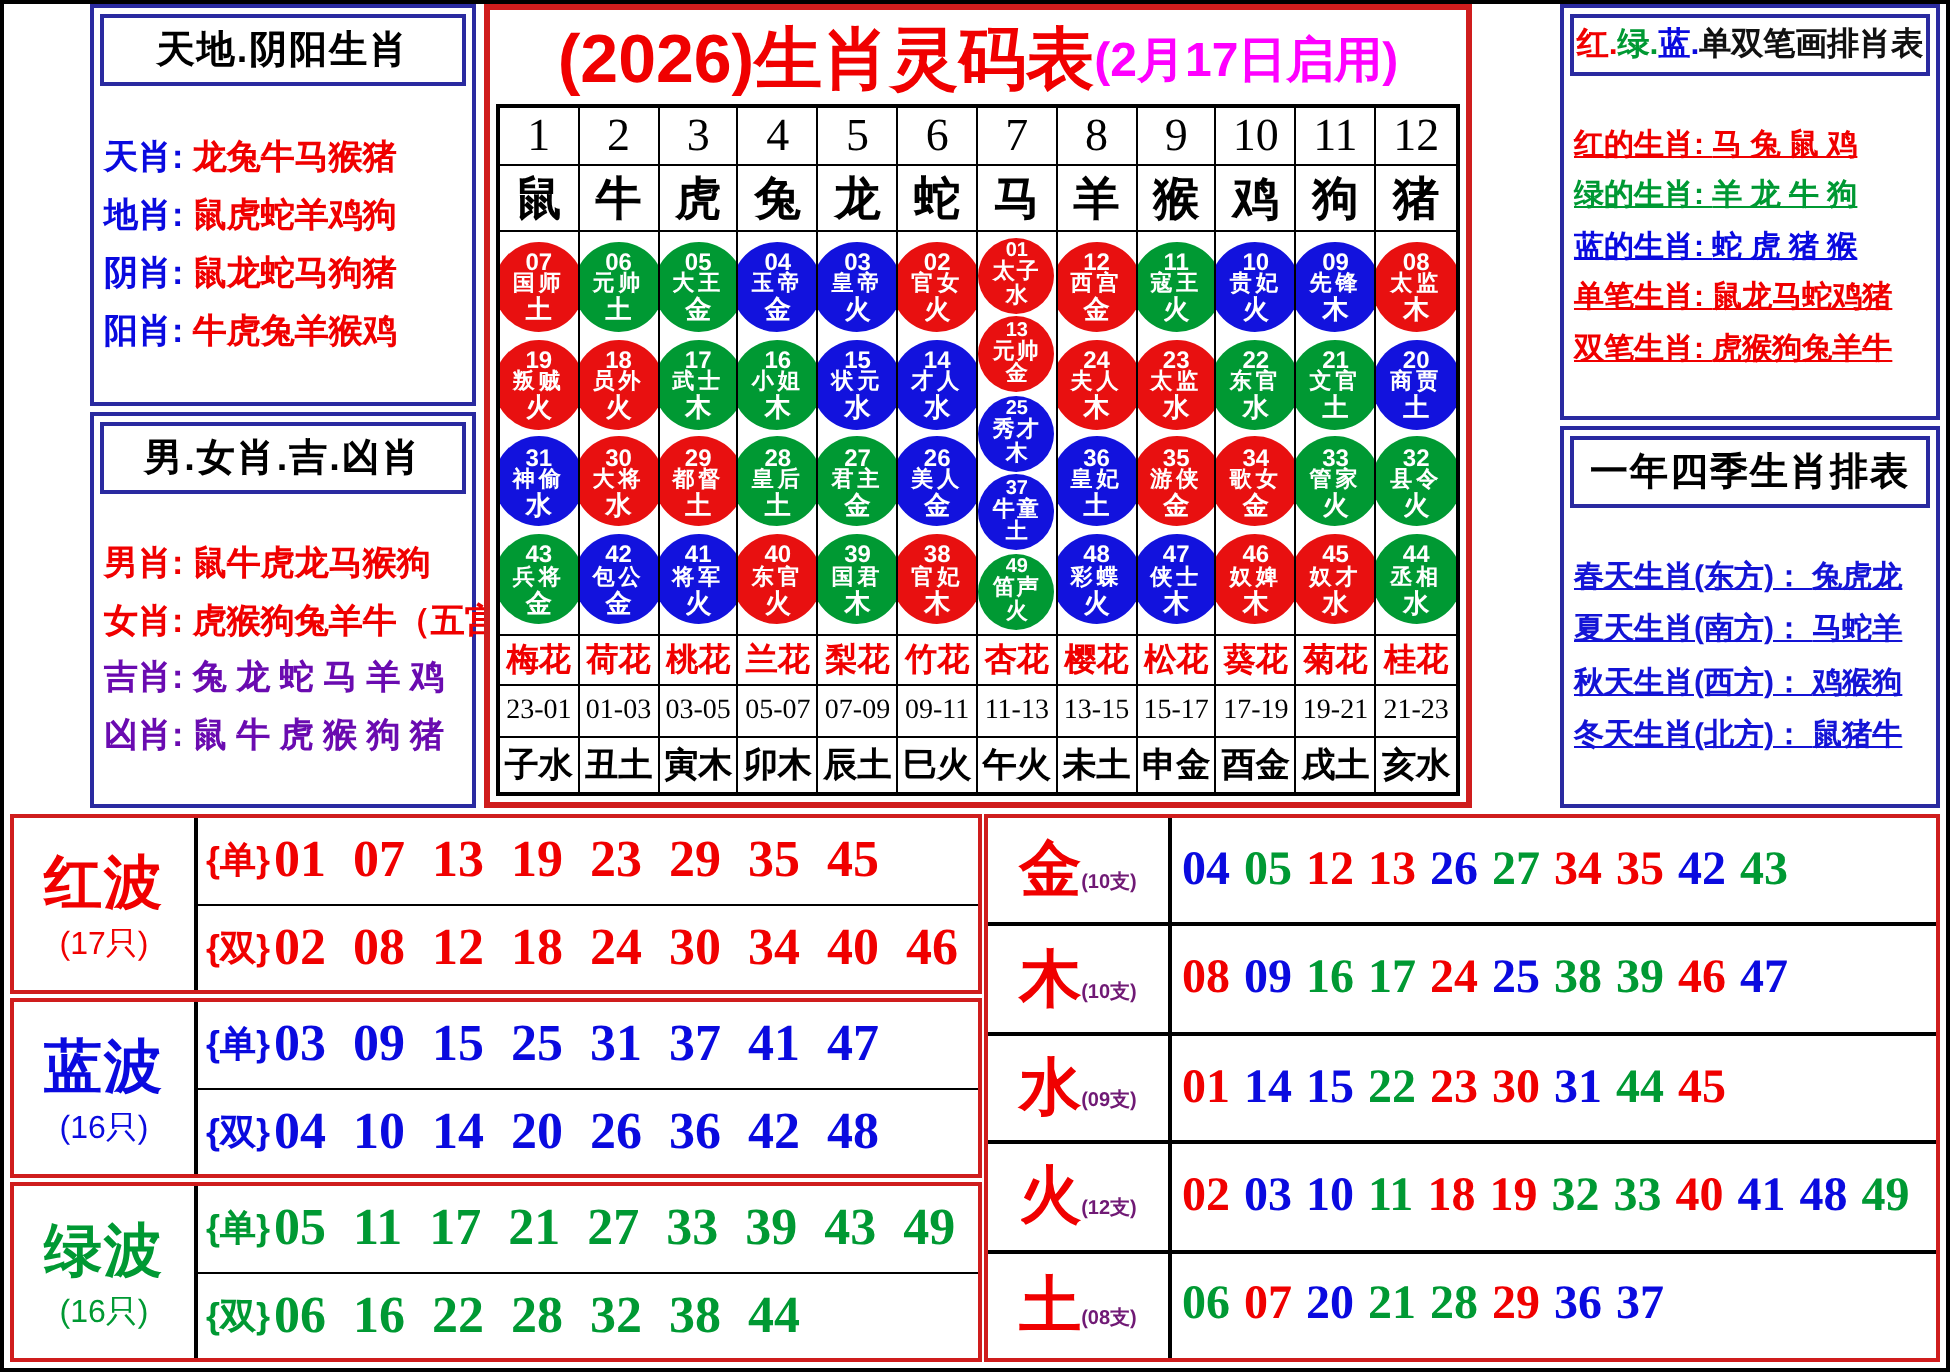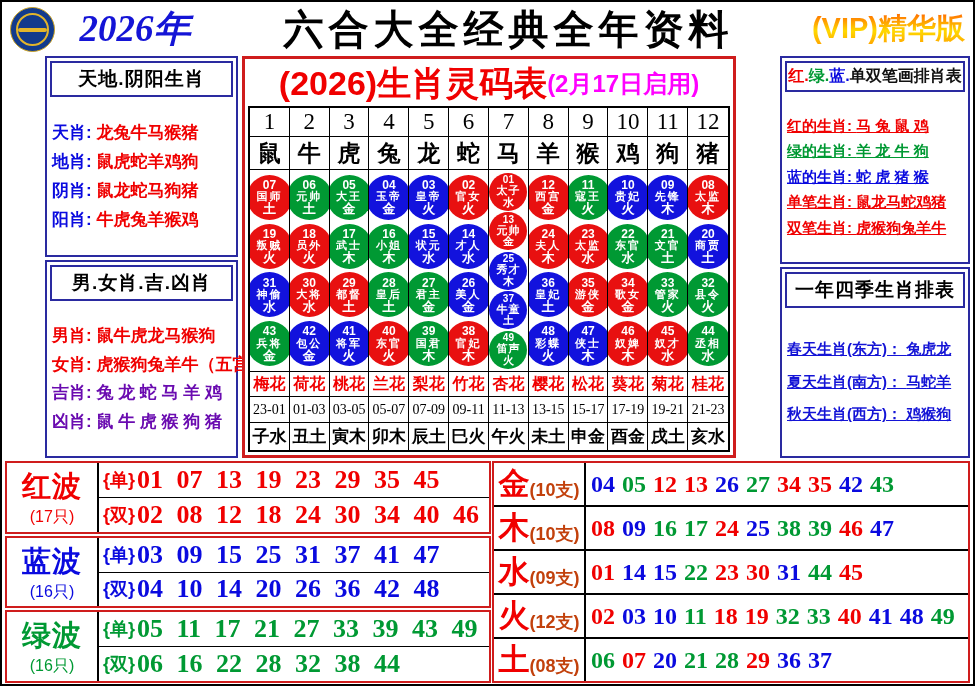--- a/index.html
+++ b/index.html
@@ -80,35 +80,29 @@
   .wave-nums { font-family:"Liberation Serif",serif; font-weight:bold; font-size:26px; word-spacing:7px; margin-left:2px; white-space:nowrap; }
   .wave-group.red  .wave-name, .wave-group.red  .wave-count, .wave-group.red  .wave-tag, .wave-group.red  .wave-nums { color:#f00000; }
   .wave-group.blue .wave-name, .wave-group.blue .wave-count, .wave-group.blue .wave-tag, .wave-group.blue .wave-nums { color:#0a0adf; }
   .wave-group.green .wave-name, .wave-group.green .wave-count, .wave-group.green .wave-tag, .wave-group.green .wave-nums { color:#009933; }
 
   .elem-box { flex:1; border:2px solid #cf1d1d; display:flex; flex-direction:column; background:#fff; }
   .elem-row { flex:1; display:flex; border-bottom:2px solid #000; }
   .elem-row:last-child { border-bottom:none; }
   .elem-label { width:92px; border-right:2px solid #000; display:flex; align-items:center; justify-content:center; }
   .elem-name  { font-size:31px; font-weight:bold; color:#f00000; }
-  .elem-count { font-size:18px; font-weight:bold; color:#c2410c; margin-top:12px; }
+  .elem-count { font-size:10px; font-weight:bold; color:#701a75; margin-top:12px; }
   .elem-nums { flex:1; display:flex; align-items:center; padding-left:5px; gap:7px; }
   .elem-num { font-family:"Liberation Serif",serif; font-weight:bold; font-size:24px; }
 </style>
 </head>
 <body>
 
 <div class="page">
 
-  <div class="top">
-    <div class="logo"></div>
-    <div class="year">2026年</div>
-    <div class="main-title">六合大全经典全年资料</div>
-    <div class="vip">(VIP)精华版</div>
-  </div>
 
   <div class="middle">
 
     <div class="side-col">
       <div class="side-box" style="height:201px">
         <div class="side-head">天地.阴阳生肖</div>
         <div class="side-rows">
 
         <div class="side-row">
             <span class="lt-label">天肖:</span>
@@ -564,20 +558,24 @@
             <span>春天生肖(东方)：</span>
             <span>兔虎龙</span>
           </div>
             <div class="season-row">
             <span>夏天生肖(南方)：</span>
             <span>马蛇羊</span>
           </div>
             <div class="season-row">
             <span>秋天生肖(西方)：</span>
             <span>鸡猴狗</span>
+          </div>
+            <div class="season-row">
+            <span>冬天生肖(北方)：</span>
+            <span>鼠猪牛</span>
           </div>
           </div>
       </div>
     </div>
   </div>
 
   <div class="bottom">
 
     <div class="waves">
 

